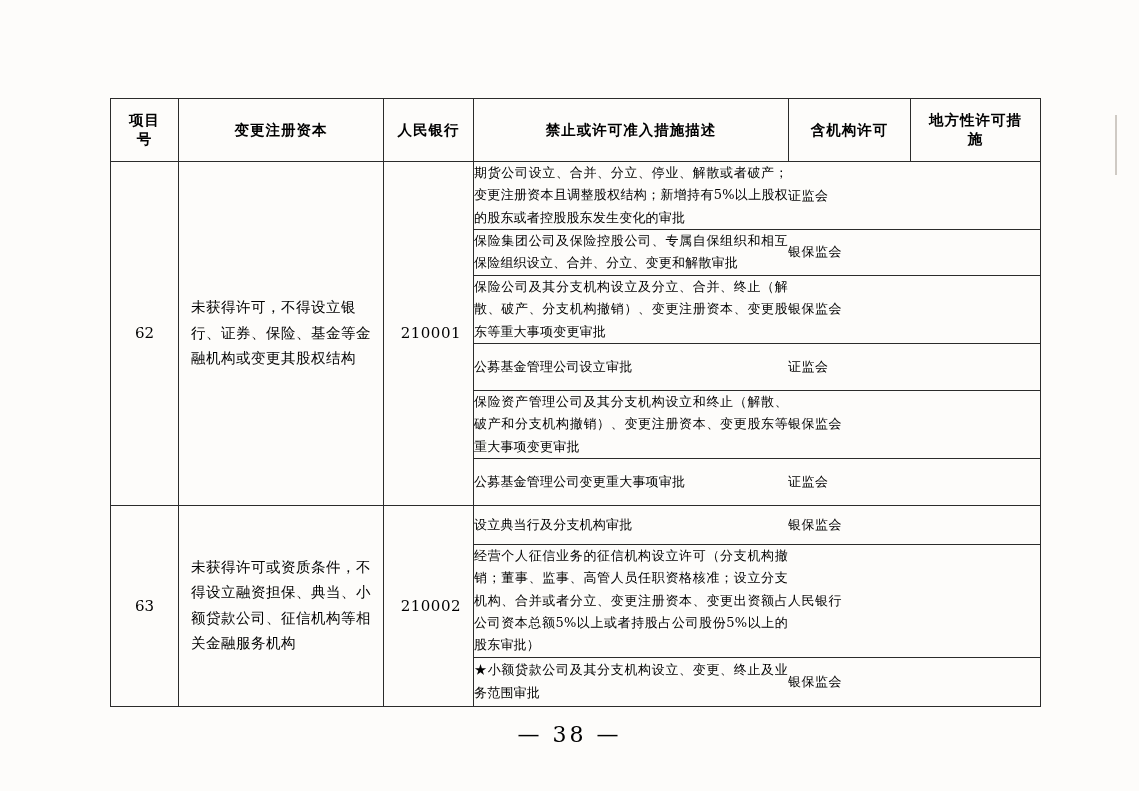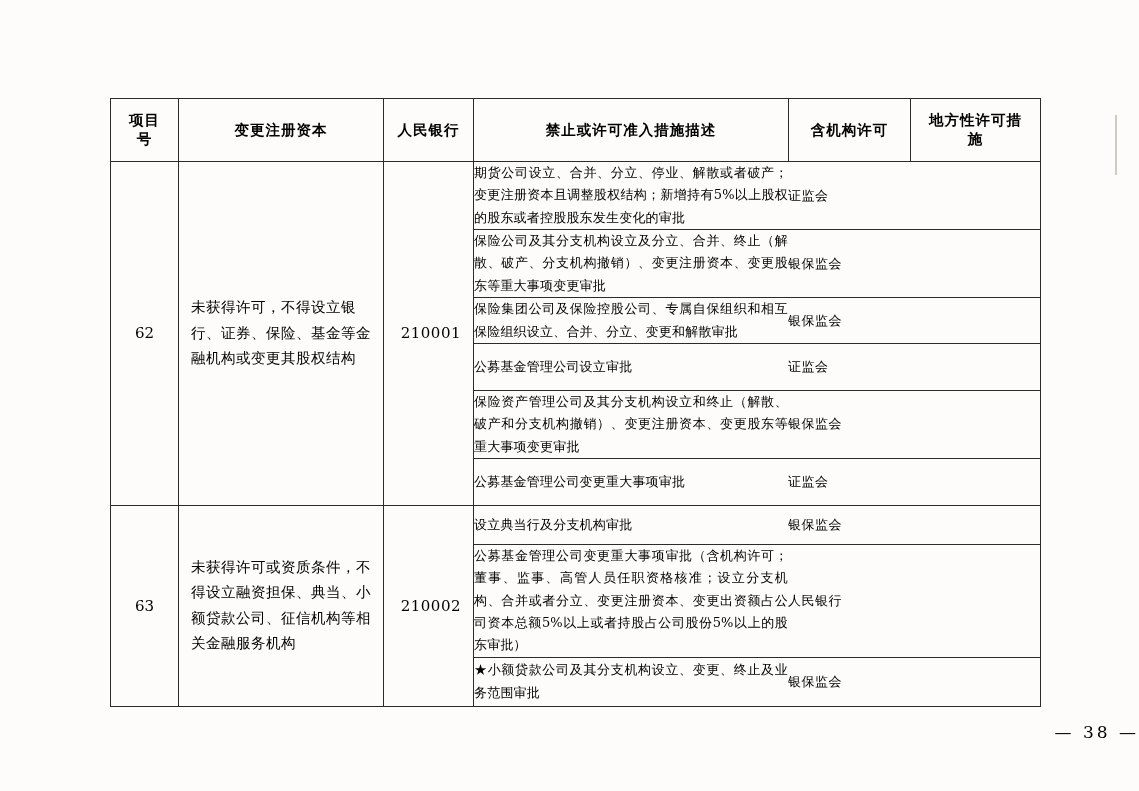--- a/index.html
+++ b/index.html
@@ -104,22 +104,22 @@
   }
   .sub-local {
     width: 130px;
     border-left: 1px solid #2b2b2b;
   }
   .page-number {
     position: absolute;
     left: 0;
     right: 0;
     top: 722px;
-    text-align: right;
-    font-size: 17px;
+    text-align: center;
+    font-size: 22px;
     letter-spacing: 3px;
     font-family: "DejaVu Serif", "Liberation Serif", serif;
   }
   .edge-mark {
     position: absolute;
     right: 22px;
     top: 115px;
     width: 2px;
     height: 60px;
     background: #cfcac4;
@@ -164,26 +164,26 @@
               <col style="width:122px">
               <col style="width:130px">
             </colgroup>
             <tbody>
               <tr>
                 <td class="sub-desc">期货公司设立、合并、分立、停业、解散或者破产；变更注册资本且调整股权结构；新增持有5%以上股权的股东或者控股股东发生变化的审批</td>
                 <td class="sub-dept">证监会</td>
                 <td class="sub-local"></td>
               </tr>
               <tr>
+                <td class="sub-desc">保险集团公司及保险控股公司、专属自保组织和相互保险组织设立、合并、分立、变更和解散审批</td>
+                <td class="sub-dept">银保监会</td>
+                <td class="sub-local"></td>
+              </tr>
+              <tr>
                 <td class="sub-desc">保险公司及其分支机构设立及分立、合并、终止（解散、破产、分支机构撤销）、变更注册资本、变更股东等重大事项变更审批</td>
-                <td class="sub-dept">银保监会</td>
-                <td class="sub-local"></td>
-              </tr>
-              <tr>
-                <td class="sub-desc">保险集团公司及保险控股公司、专属自保组织和相互保险组织设立、合并、分立、变更和解散审批</td>
                 <td class="sub-dept">银保监会</td>
                 <td class="sub-local"></td>
               </tr>
               <tr>
                 <td class="sub-desc" style="height:46px">公募基金管理公司设立审批</td>
                 <td class="sub-dept">证监会</td>
                 <td class="sub-local"></td>
               </tr>
               <tr>
                 <td class="sub-desc">保险资产管理公司及其分支机构设立和终止（解散、破产和分支机构撤销）、变更注册资本、变更股东等重大事项变更审批</td>
@@ -211,21 +211,21 @@
               <col style="width:122px">
               <col style="width:130px">
             </colgroup>
             <tbody>
               <tr>
                 <td class="sub-desc" style="height:38px">设立典当行及分支机构审批</td>
                 <td class="sub-dept">银保监会</td>
                 <td class="sub-local"></td>
               </tr>
               <tr>
-                <td class="sub-desc">公募基金管理公司变更重大事项审批（含机构许可；董事、监事、高管人员任职资格核准；设立分支机构、合并或者分立、变更注册资本、变更出资额占公司资本总额5%以上或者持股占公司股份5%以上的股东审批）</td>
+                <td class="sub-desc">经营个人征信业务的征信机构设立许可（分支机构撤销；董事、监事、高管人员任职资格核准；设立分支机构、合并或者分立、变更注册资本、变更出资额占公司资本总额5%以上或者持股占公司股份5%以上的股东审批）</td>
                 <td class="sub-dept">人民银行</td>
                 <td class="sub-local"></td>
               </tr>
               <tr>
                 <td class="sub-desc" style="height:48px">★小额贷款公司及其分支机构设立、变更、终止及业务范围审批</td>
                 <td class="sub-dept">银保监会</td>
                 <td class="sub-local"></td>
               </tr>
             </tbody>
           </table>

